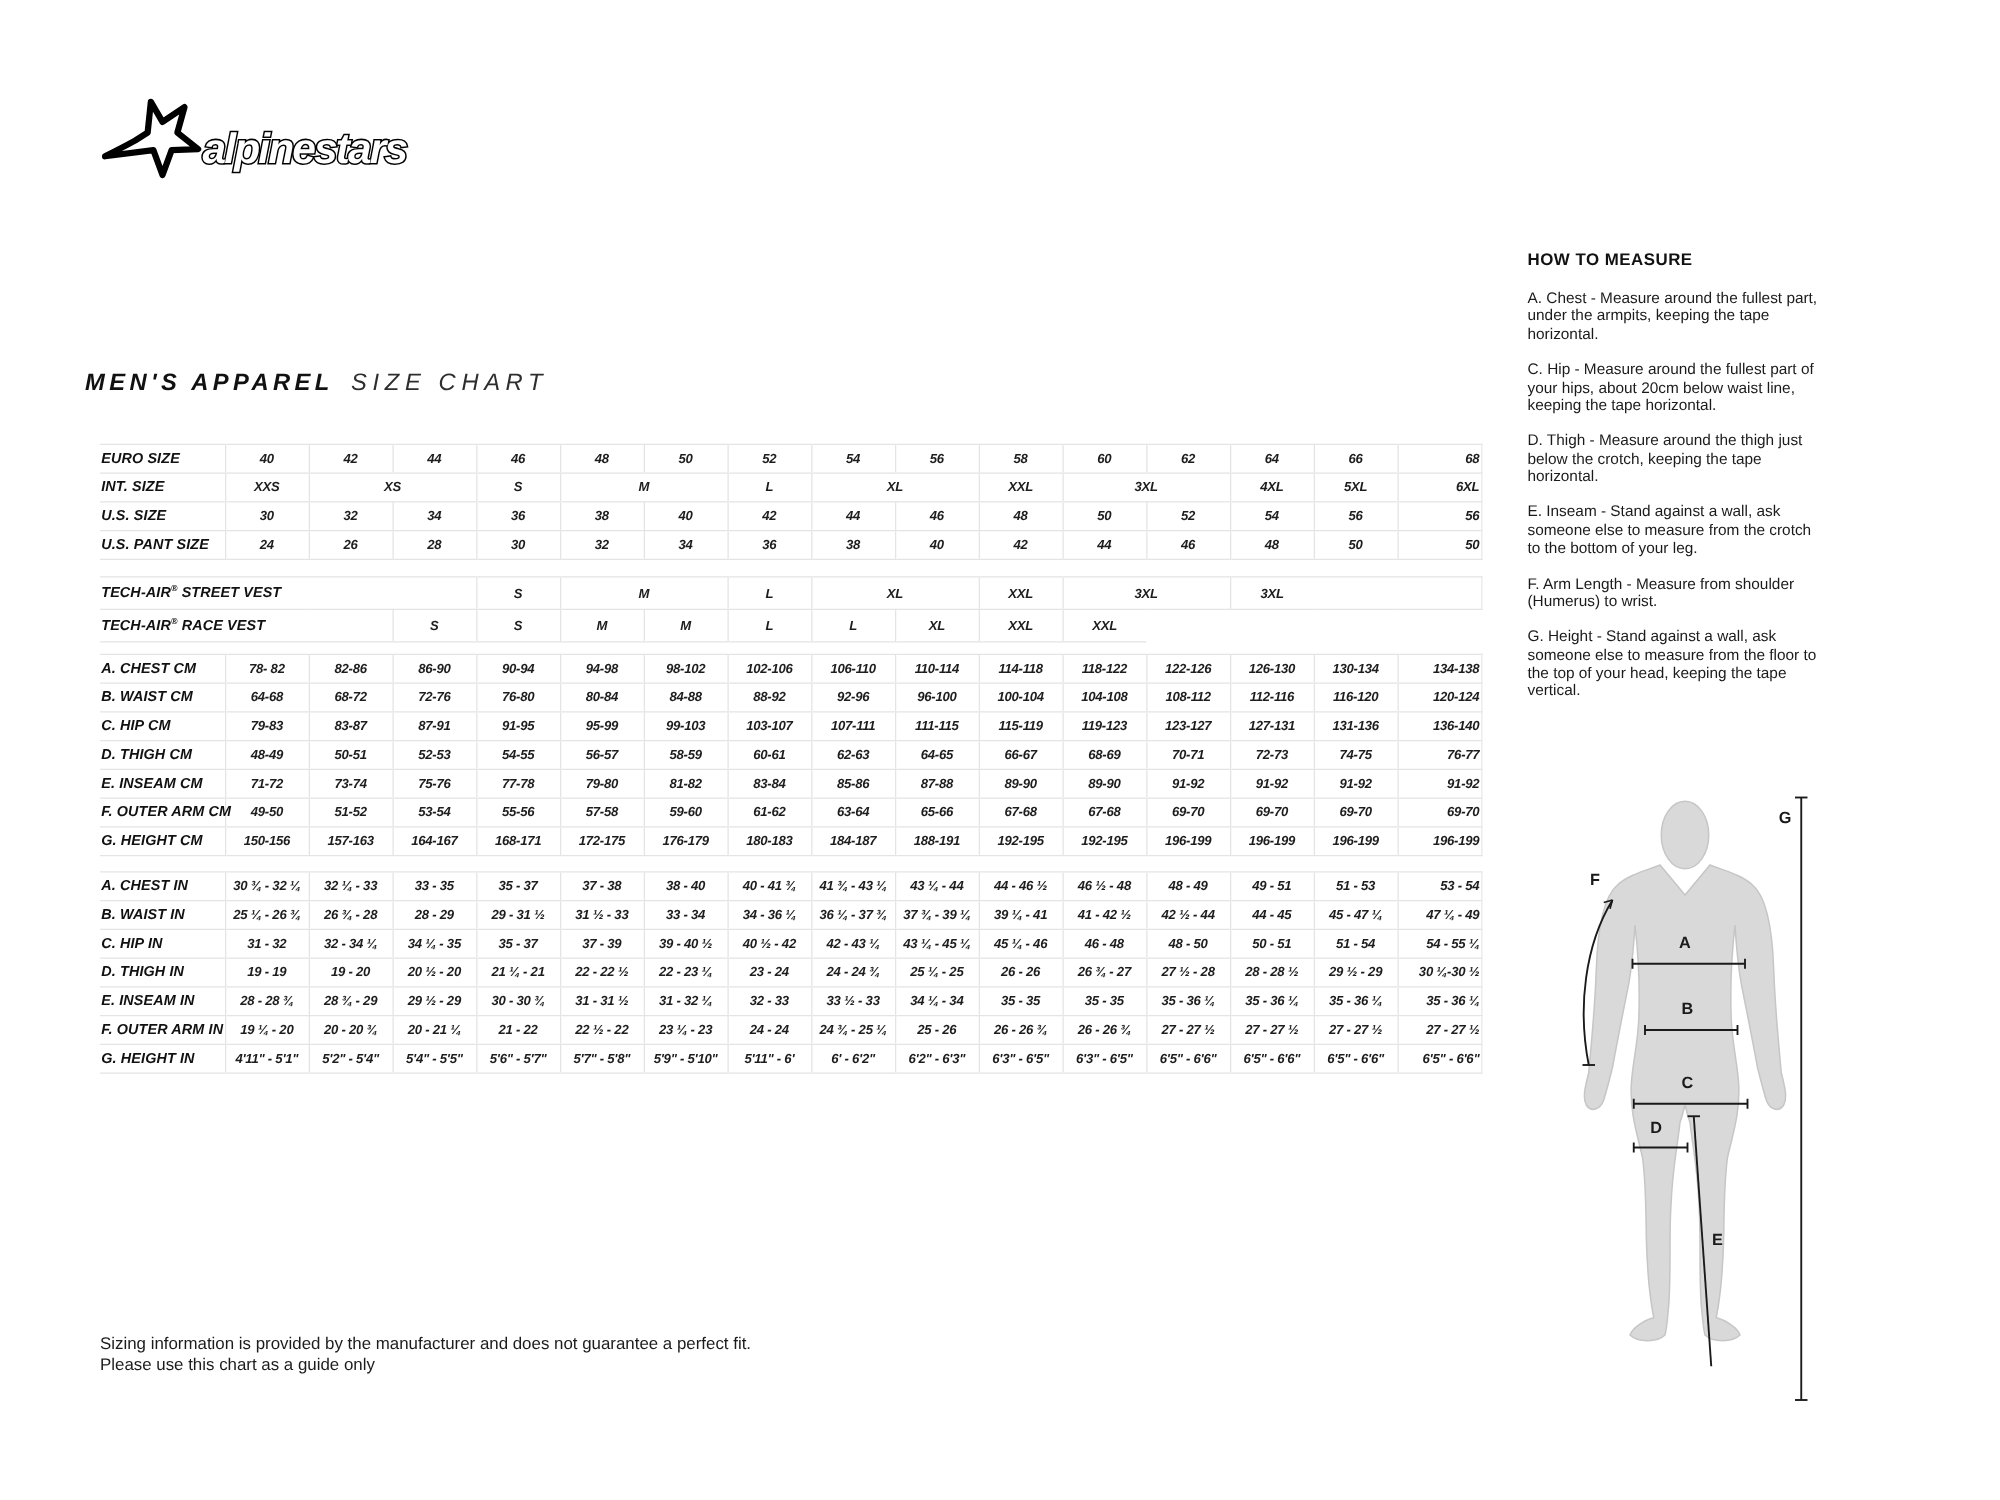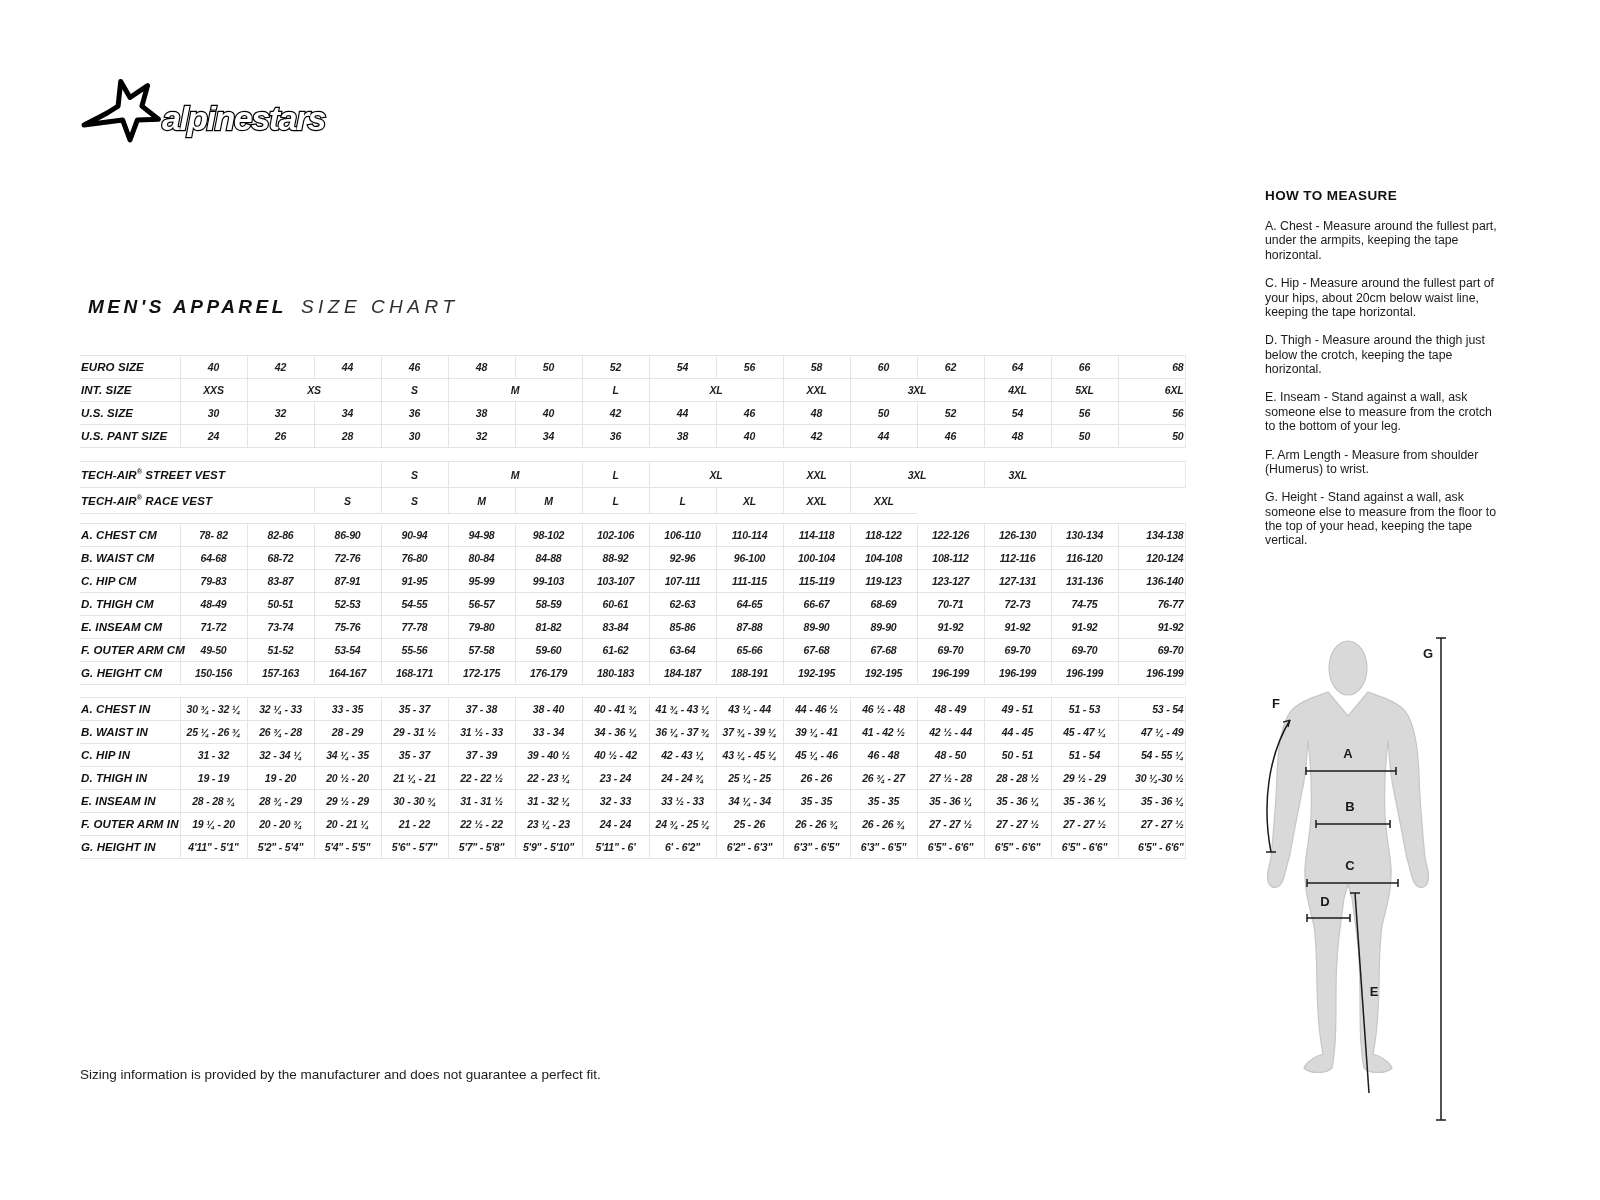--- a/index.html
+++ b/index.html
@@ -4,21 +4,21 @@
 <style>
   * { margin:0; padding:0; box-sizing:border-box; }
   html,body { background:#fff; }
   .page {
     position:relative; width:1568px; height:1200px; background:#ffffff;
     font-family:"Liberation Sans", sans-serif; color:#1a1a1a; overflow:hidden;
   }
   
   .logo { position:absolute; left:78px; top:76px; }
   
-  .title { position:absolute; left:88px; top:296px; white-space:nowrap; font-style:italic; font-size:19px; letter-spacing:3.5px; }
+  .title { position:absolute; left:68px; top:296px; white-space:nowrap; font-style:italic; font-size:19px; letter-spacing:3.5px; }
   .title .t1 { font-weight:700; color:#111; margin-right:14px; }
   .title .t2 { font-weight:400; color:#2e2e2e; letter-spacing:4.5px; }
   
   .tablewrap { position:absolute; left:80px; top:355px;font-style:italic; }
   table.size { border-collapse:collapse; table-layout:fixed; width:1105px; }
   table.size td {
     height:23px; padding:0 1px; text-align:center; vertical-align:middle;
     font-size:10.5px; font-weight:700; color:#1d1d1d; white-space:nowrap;
     border-top:1px solid #e4e4e4; border-bottom:1px solid #e4e4e4; border-left:1px solid #e4e4e4;
     overflow:hidden; letter-spacing:-0.2px;
@@ -28,21 +28,21 @@
     text-align:left; font-size:11.5px; letter-spacing:0.1px; line-height:1.1;
     border-left:none; padding-right:3px; overflow:visible; color:#111;
   }
   tr.r-tech td { height:26px; }
   tr.r-tech td.lbl { white-space:nowrap; }
   tr.r-tech td.lbl sup, td.lbl sup { font-size:7px; }
   table.size td.blank { border-left:none; }
   table.size td.free { border:none !important; }
   tr.spacer td { border:none !important; height:auto; }
   
-  .howto { position:absolute; left:1222px; top:188px; width:238px;margin-left:43px; }
+  .howto { position:absolute; left:1222px; top:200px; width:238px; }
   .howto h3 { font-size:13.5px; font-weight:700; letter-spacing:0.4px; margin-bottom:16px; color:#111; }
   .howto p { font-size:12.3px; line-height:1.17; margin-bottom:14px; color:#1b1b1b; }
   
   .diagram { position:absolute; left:1228px; top:616px; }
   .diagram text { font-family:"Liberation Sans",sans-serif; font-size:13px; font-weight:700; fill:#1a1a1a; }
   
   .footer { position:absolute; left:80px; top:1066px; font-size:13.5px; line-height:1.28; color:#1c1c1c; }
 </style>
 </head>
 <body>
@@ -520,15 +520,16 @@
       <text x="122" y="254" text-anchor="middle">C</text>
       <text x="97" y="290" text-anchor="middle">D</text>
       <text x="146" y="380" text-anchor="middle">E</text>
       <text x="48" y="92" text-anchor="middle">F</text>
       <text x="200" y="42" text-anchor="middle">G</text>
     </g>
   </svg>
 
   <div class="footer">
     <div>Sizing information is provided by the manufacturer and does not guarantee a perfect fit.</div>
+    <div>Please use this chart as a guide only</div>
   </div>
 
 </div>
 
 </body></html>

